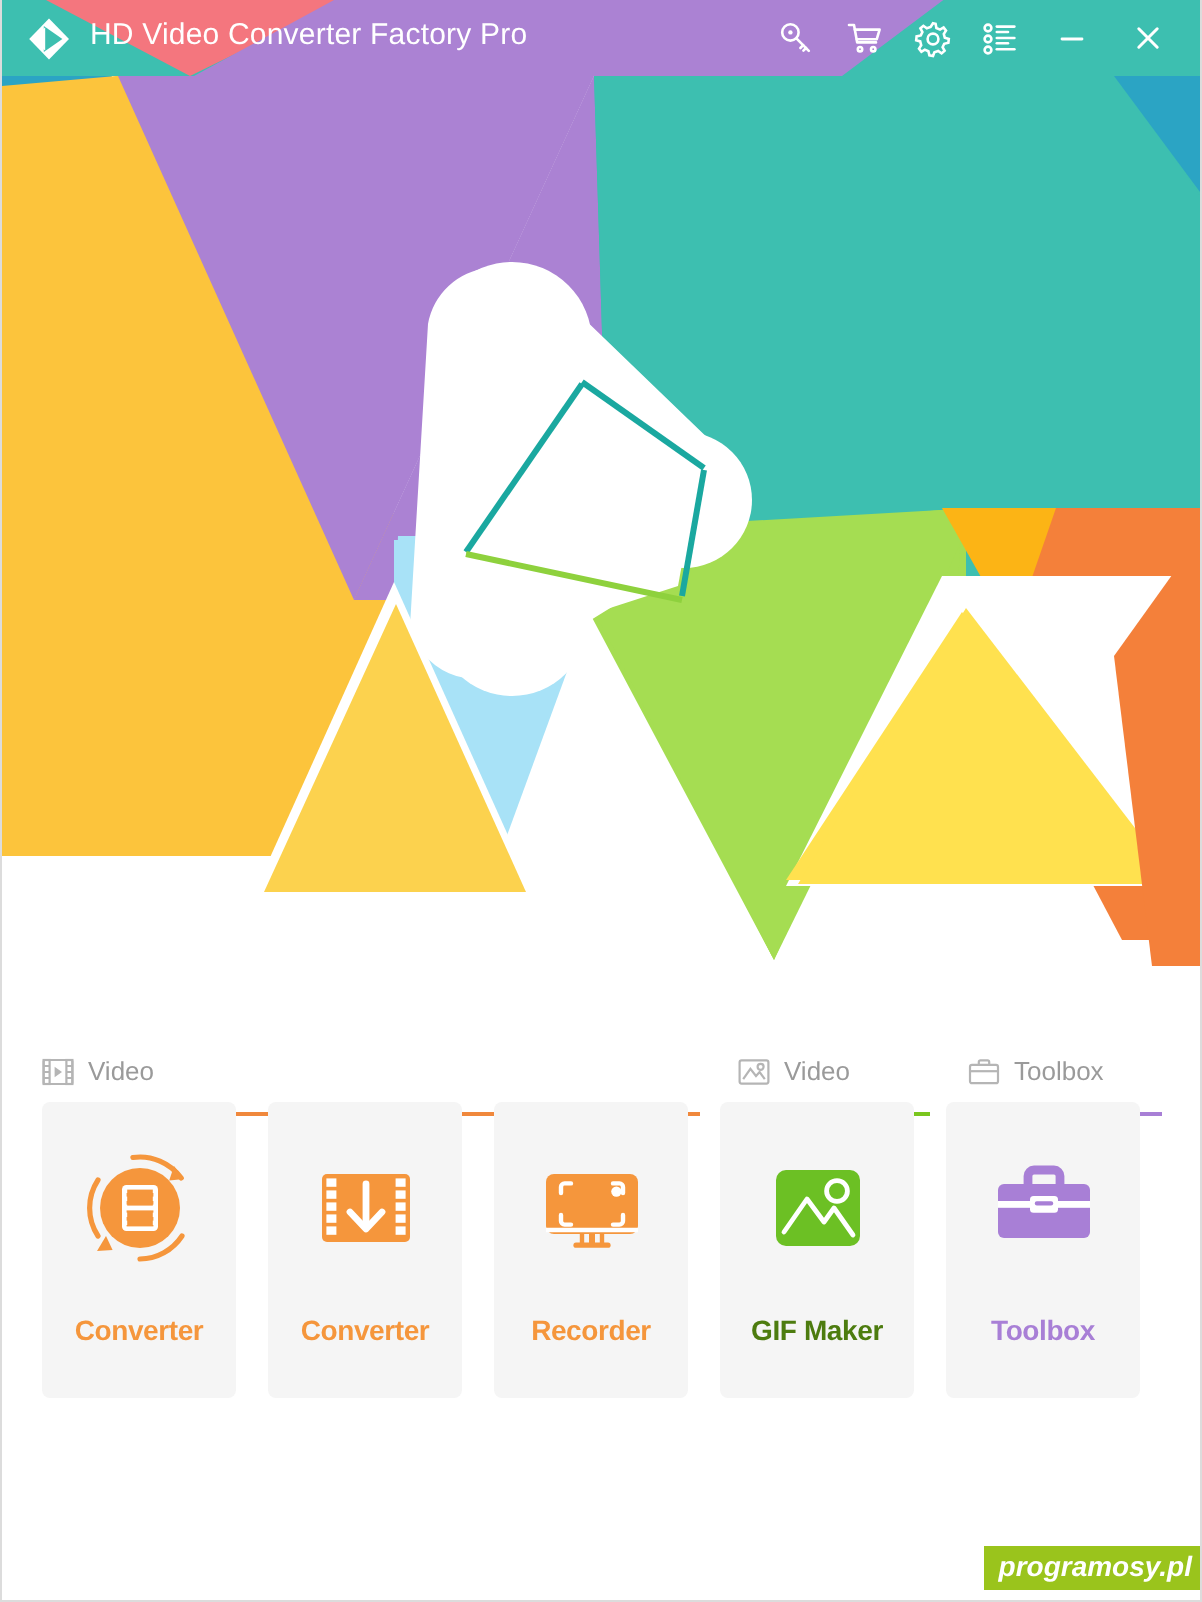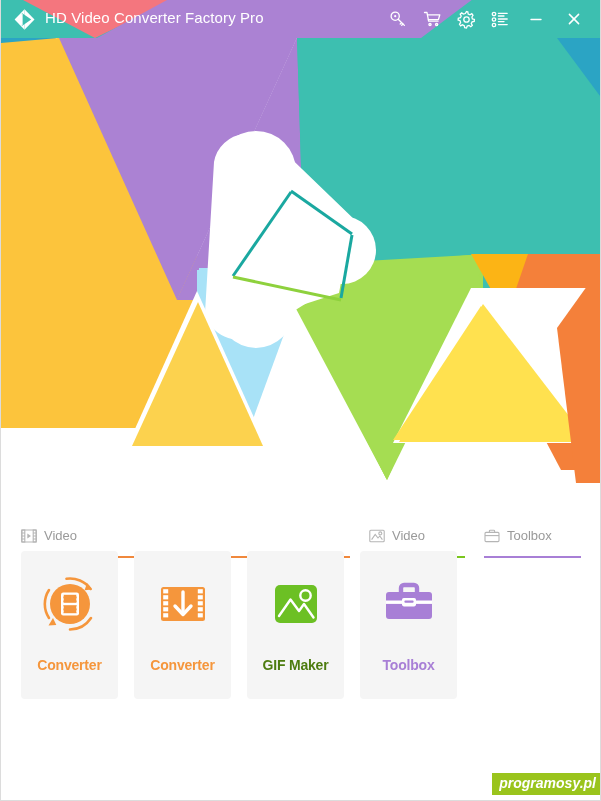--- a/index.html
+++ b/index.html
@@ -371,20 +371,39 @@
             <rect x="44.8" y="33.2" width="5.0" height="4.2"></rect>
             <rect x="44.8" y="39.2" width="5.0" height="4.2"></rect>
           </g>
           <path d="M30 18 V38" stroke="#ffffff" stroke-width="3.4" stroke-linecap="round" fill="none"></path>
           <path d="M22 32 L30 40.5 L38 32" stroke="#ffffff" stroke-width="3.4" stroke-linecap="round" stroke-linejoin="round" fill="none"></path>
         </svg>
       </span>
       <span class="card-label">Converter</span>
     </div>
 
+    <div class="card orange">
+      <span class="card-ico">
+        <svg width="60" height="60" viewBox="0 0 60 60">
+          <rect x="7" y="13" width="46" height="30" rx="4" fill="#f5963c"></rect>
+          <g fill="none" stroke="#ffffff" stroke-width="2.2" stroke-linecap="round">
+            <path d="M14.5 22.5 V19.5 a1.8 1.8 0 0 1 1.8 -1.8 H19.5"></path>
+            <path d="M45.5 22.5 V19.5 a1.8 1.8 0 0 0 -1.8 -1.8 H40.5"></path>
+            <path d="M14.5 33.5 V36.5 a1.8 1.8 0 0 0 1.8 1.8 H19.5"></path>
+            <path d="M45.5 33.5 V36.5 a1.8 1.8 0 0 1 -1.8 1.8 H40.5"></path>
+          </g>
+          <circle cx="42.2" cy="21.8" r="2.6" fill="#ffffff"></circle>
+          <path d="M7 41 H53" stroke="#ffffff" stroke-width="2.2"></path>
+          <path d="M30 43 V48" stroke="#f5963c" stroke-width="3"></path>
+          <path d="M22 48.6 H38" stroke="#f5963c" stroke-width="2.6" stroke-linecap="round"></path>
+          <path d="M25 43 V48.6 M35 43 V48.6" stroke="#f5963c" stroke-width="2.2"></path>
+        </svg>
+      </span>
+      <span class="card-label">Recorder</span>
+    </div>
 
     <div class="card green">
       <span class="card-ico">
         <svg width="60" height="60" viewBox="0 0 60 60">
           <rect x="9" y="11" width="42" height="38" rx="5" fill="#6cc024"></rect>
           <path d="M13 42 L24.5 25.5 L33 37 L38 30 L47.5 43.5" fill="none" stroke="#ffffff" stroke-width="2.4" stroke-linecap="round" stroke-linejoin="round"></path>
           <circle cx="39.5" cy="21.5" r="5.2" fill="none" stroke="#ffffff" stroke-width="2.4"></circle>
         </svg>
       </span>
       <span class="card-label">GIF Maker</span>

